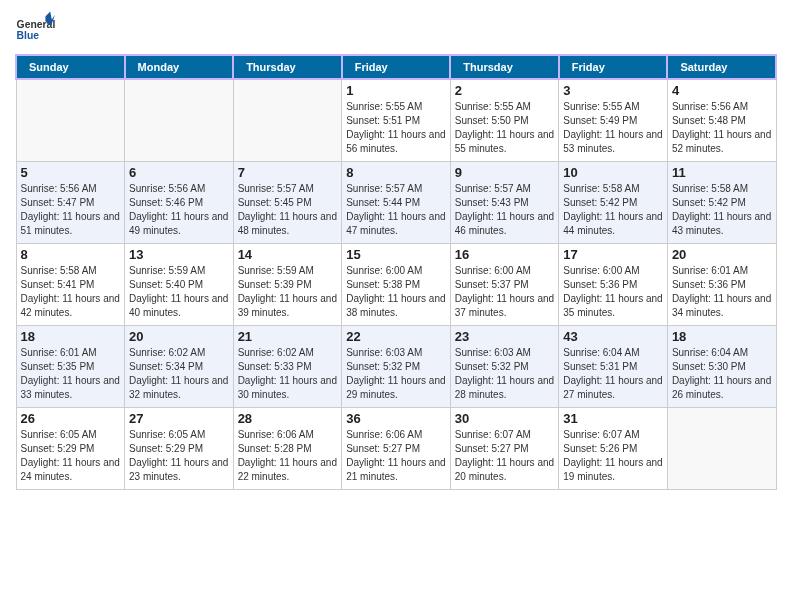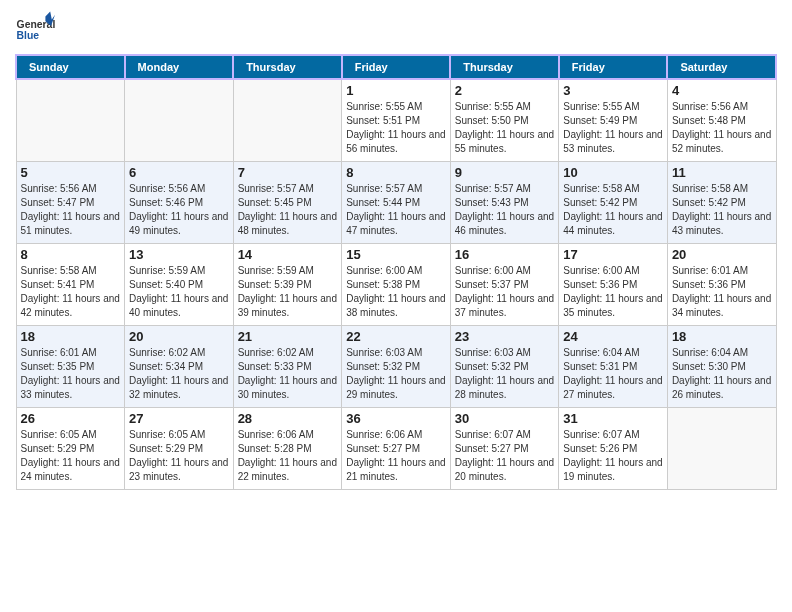--- a/index.html
+++ b/index.html
@@ -213,21 +213,21 @@
           </td>
           <td>
             <span class="day-num">22</span>
             <div class="day-info">Sunrise: 6:03 AM<br>Sunset: 5:32 PM<br>Daylight: 11 hours and 29 minutes.</div>
           </td>
           <td>
             <span class="day-num">23</span>
             <div class="day-info">Sunrise: 6:03 AM<br>Sunset: 5:32 PM<br>Daylight: 11 hours and 28 minutes.</div>
           </td>
           <td>
-            <span class="day-num">24</span>
+            <span class="day-num">43</span>
             <div class="day-info">Sunrise: 6:04 AM<br>Sunset: 5:31 PM<br>Daylight: 11 hours and 27 minutes.</div>
           </td>
           <td>
             <span class="day-num">18</span>
             <div class="day-info">Sunrise: 6:04 AM<br>Sunset: 5:30 PM<br>Daylight: 11 hours and 26 minutes.</div>
           </td>
         </tr>
         <tr>
           <td>
             <span class="day-num">26</span>

